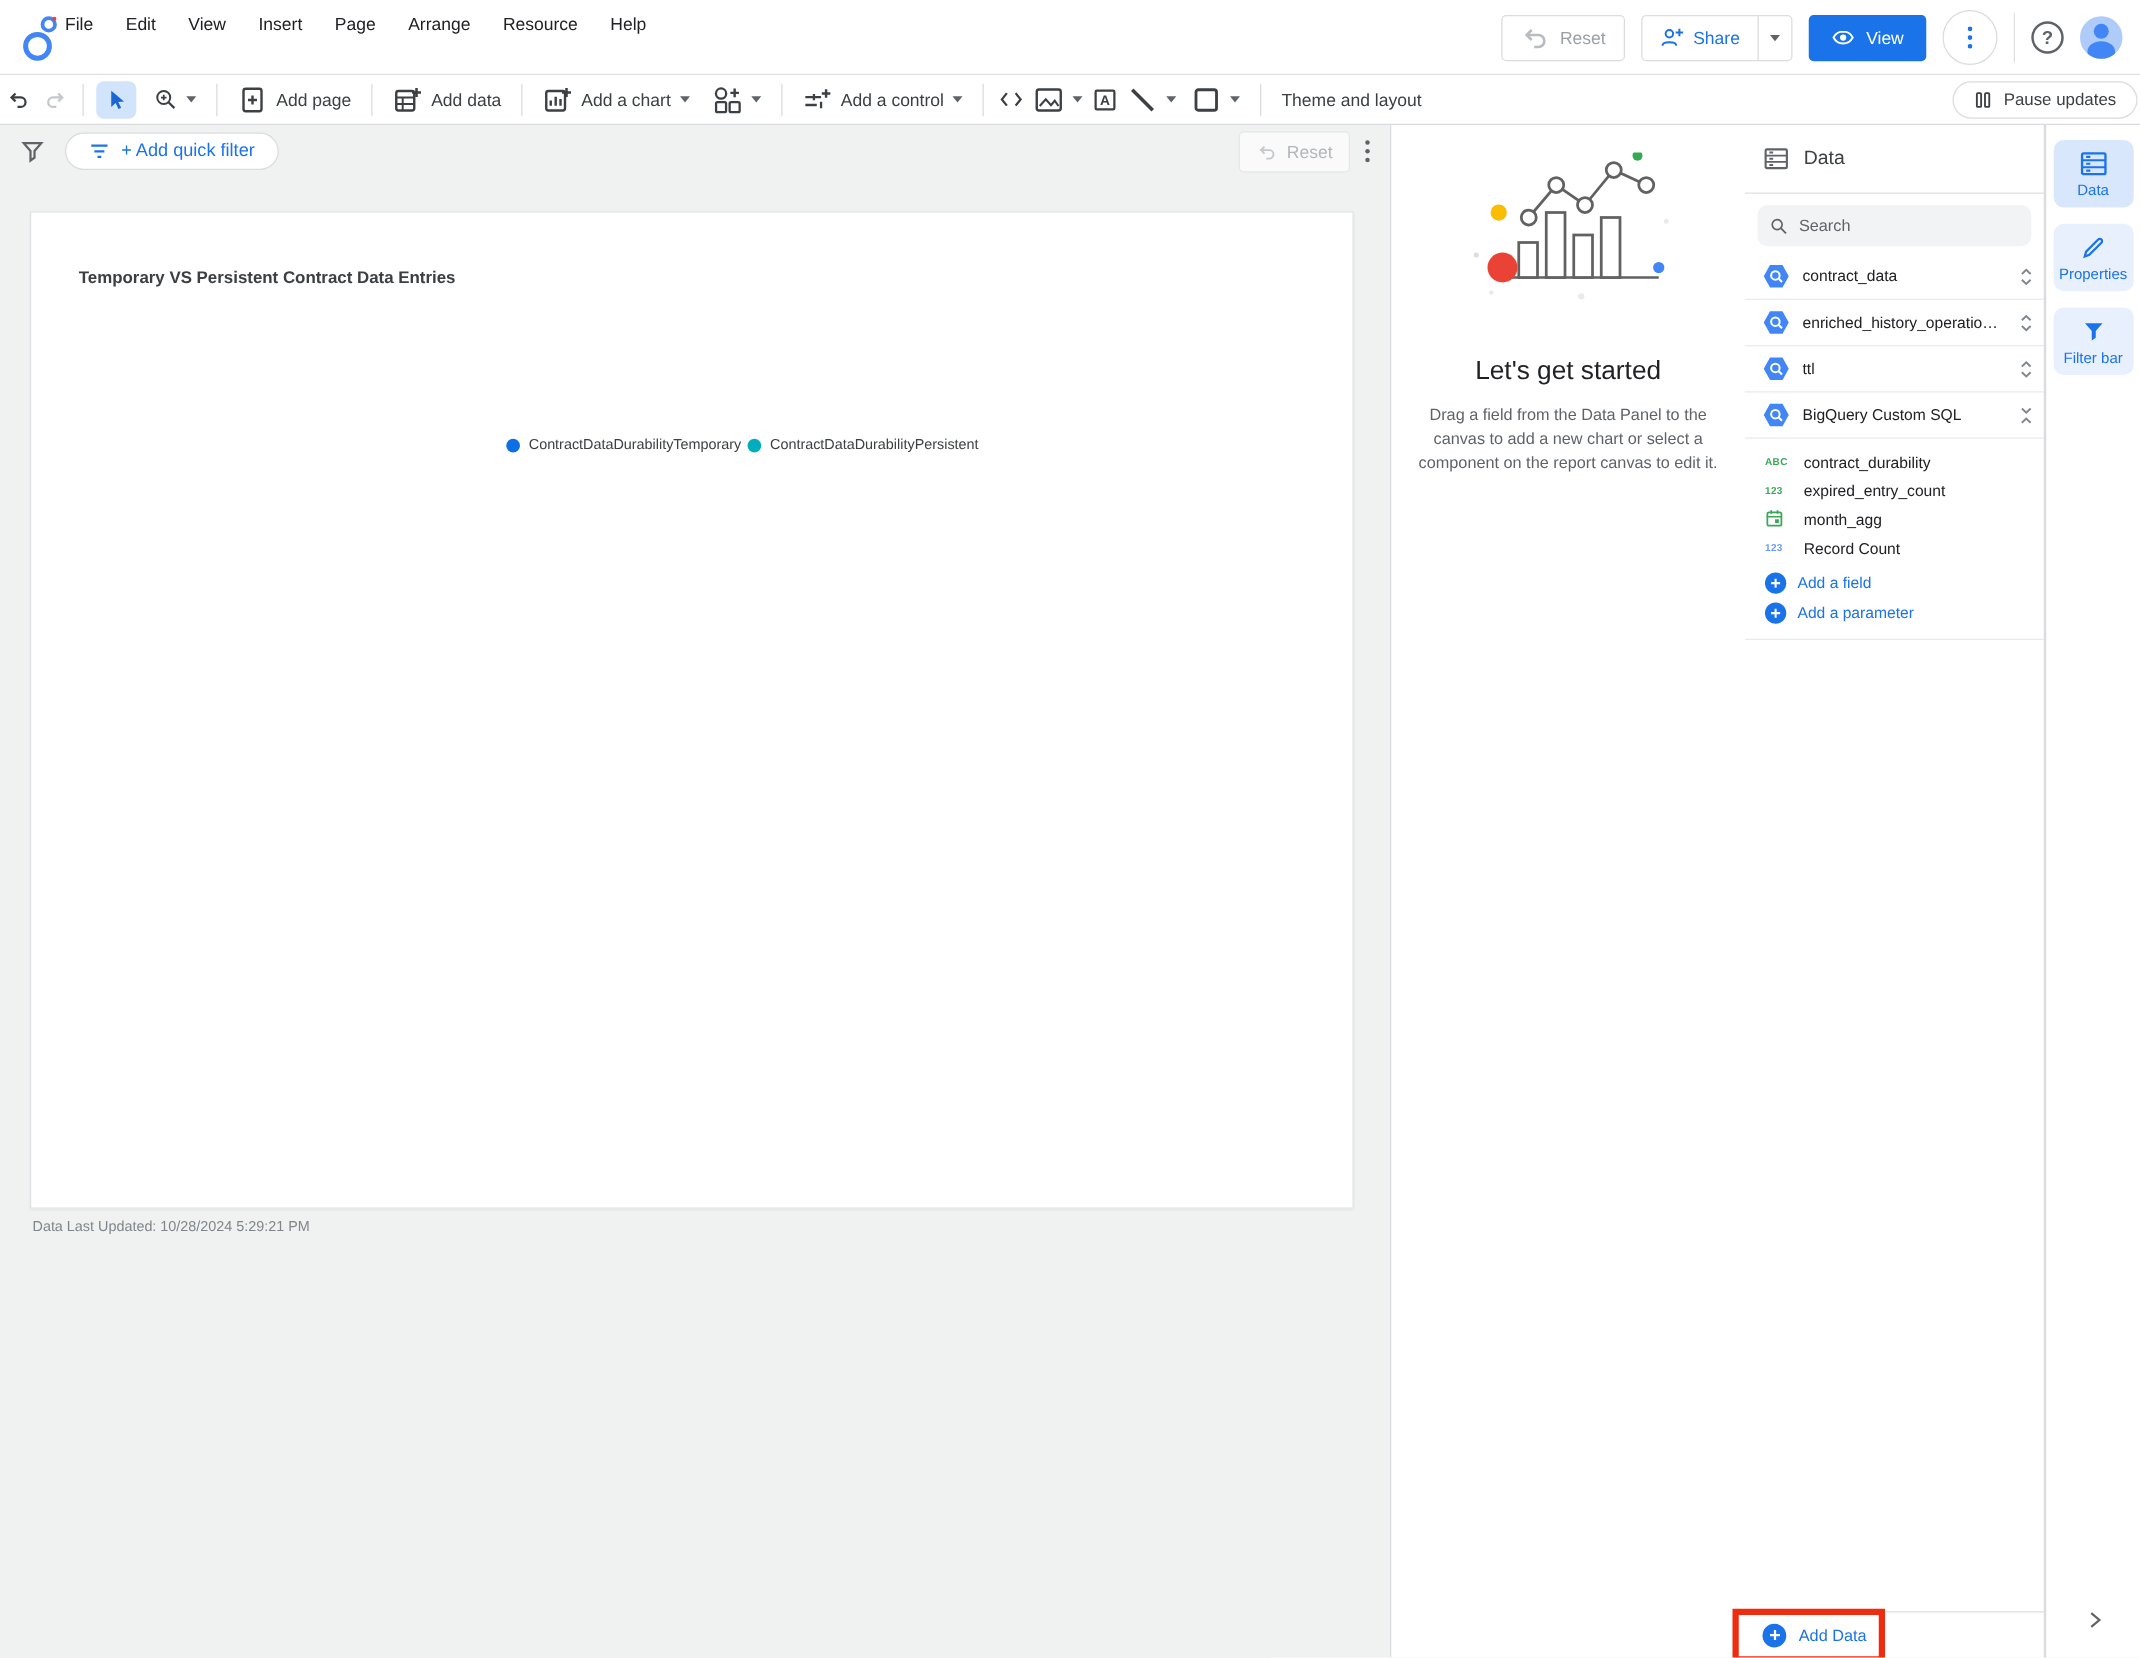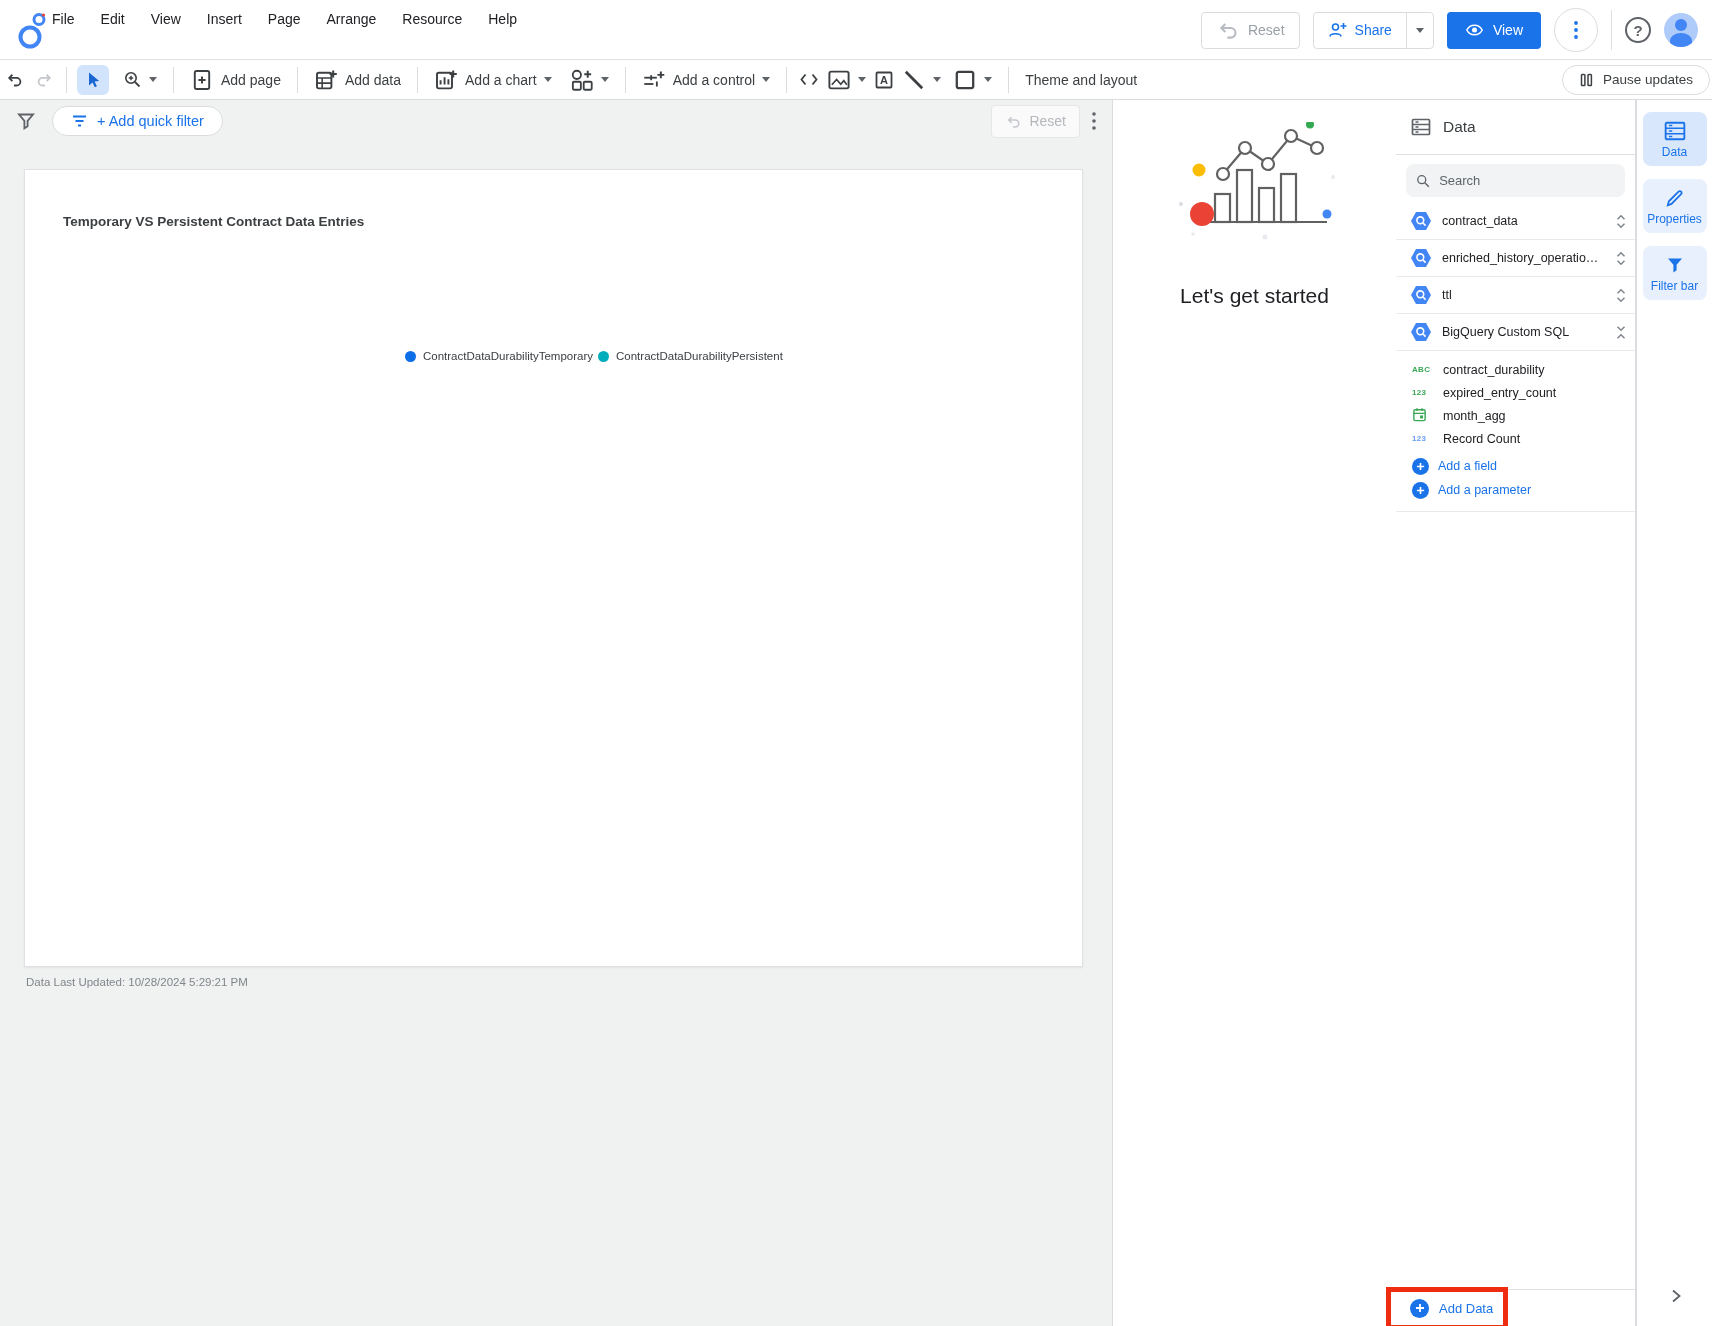--- a/index.html
+++ b/index.html
@@ -344,20 +344,21 @@
         <circle cx="37" cy="92" r="12" fill="#ea4335"></circle>
         <circle cx="34" cy="48" r="6.5" fill="#fbbc04"></circle>
         <circle cx="145" cy="2.5" r="4" fill="#34a853"></circle>
         <circle cx="162" cy="92" r="4.5" fill="#4285f4"></circle>
         <circle cx="16" cy="82" r="2" fill="#dadce0"></circle>
         <circle cx="100" cy="115" r="2.5" fill="#e8eaed"></circle>
         <circle cx="28" cy="112" r="1.8" fill="#e8eaed"></circle>
         <circle cx="168" cy="55" r="2" fill="#e8eaed"></circle>
       </svg>
       <div class="gs-title">Let's get started</div>
+      <p class="gs-body">Drag a field from the Data Panel to the canvas to add a new chart or select a component on the report canvas to edit it.</p>
     </div>
 
     <div class="data-panel">
       <div class="dp-header">
         <svg width="20" height="18" viewBox="0 0 20 18">
             <rect x="1.5" y="1.5" width="17" height="15" rx="1" fill="none" stroke="#5f6368" stroke-width="1.7"></rect>
             <path d="M1.5 6.5 h17 M1.5 11.5 h17" stroke="#5f6368" stroke-width="1.5"></path>
             <path d="M4.5 4 h3 M4.5 9 h3 M4.5 14 h3" stroke="#5f6368" stroke-width="1.5"></path>
           </svg>
         <span class="dp-title">Data</span>

